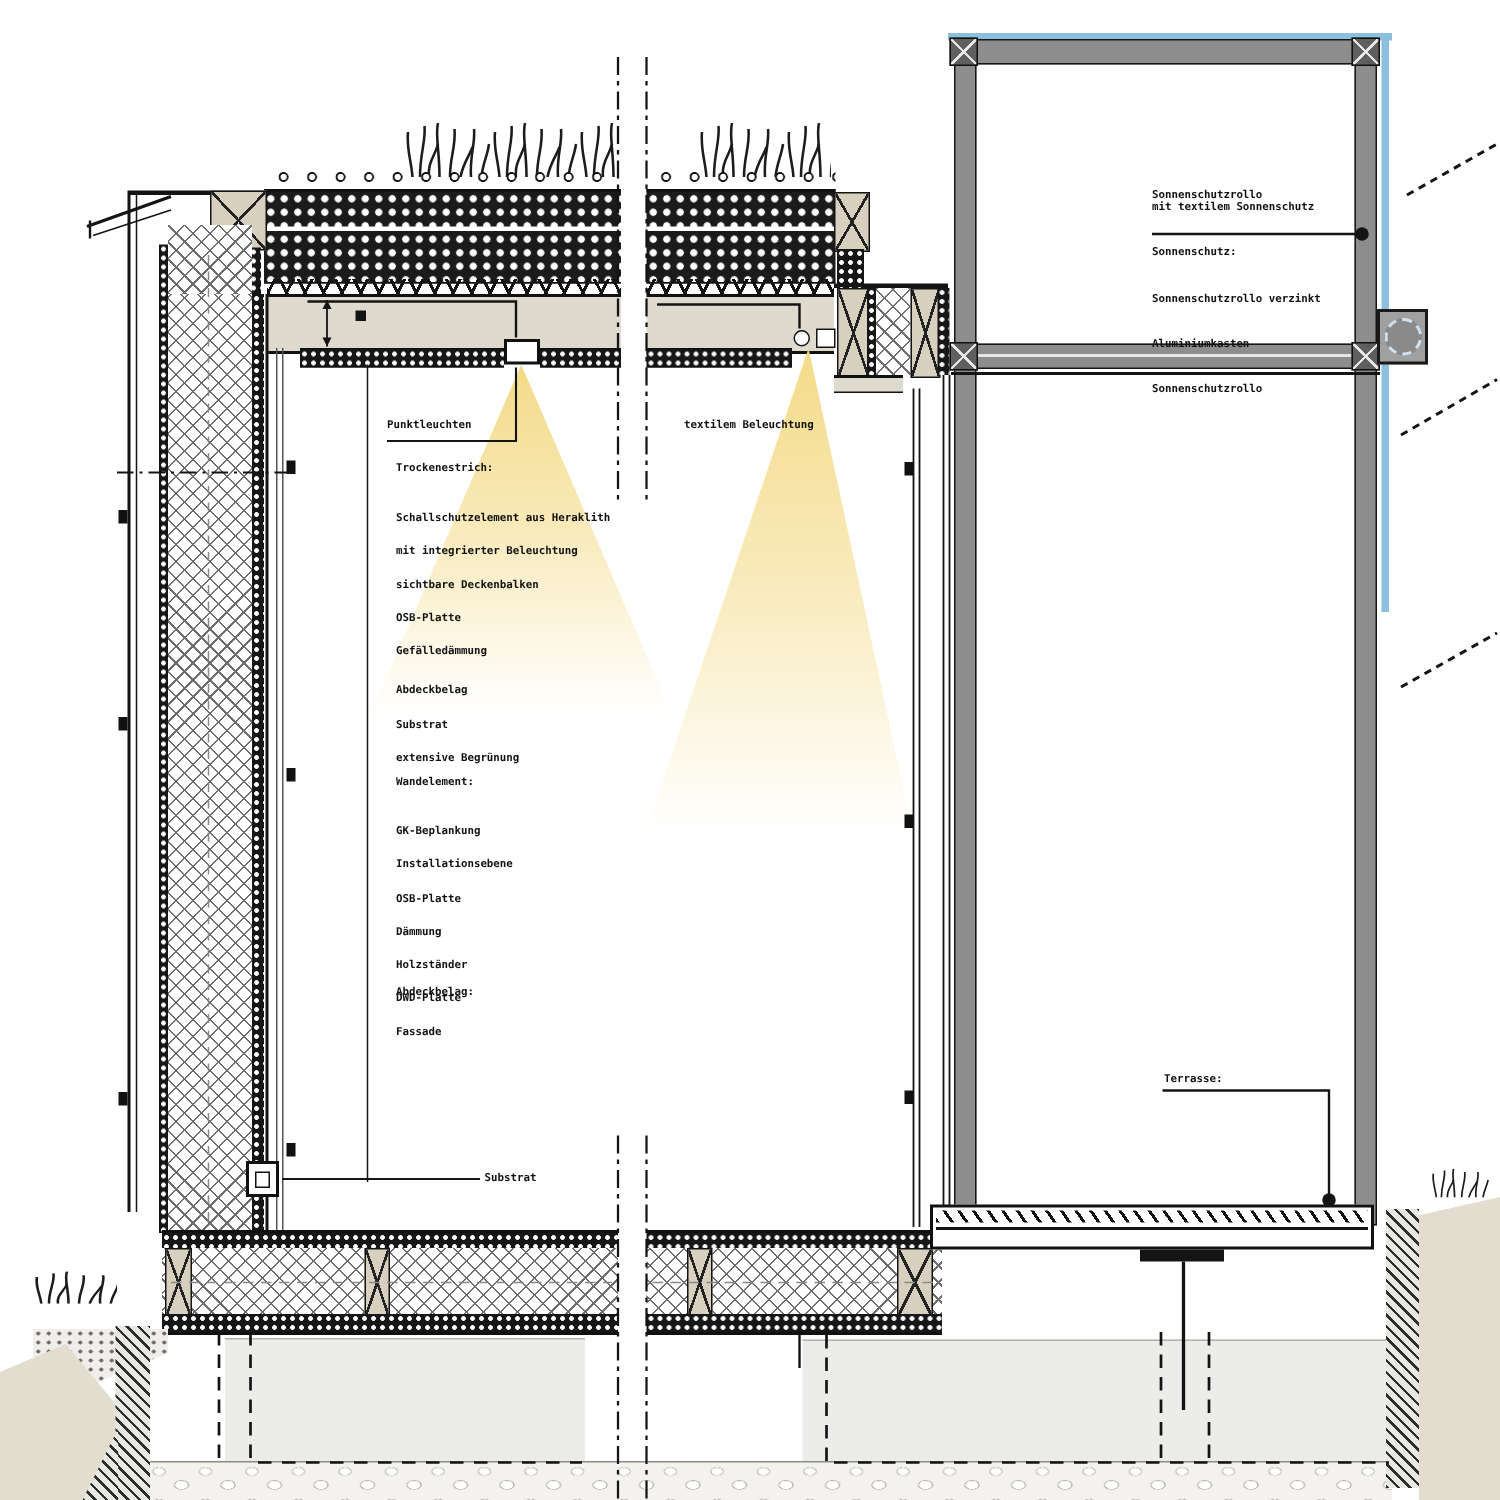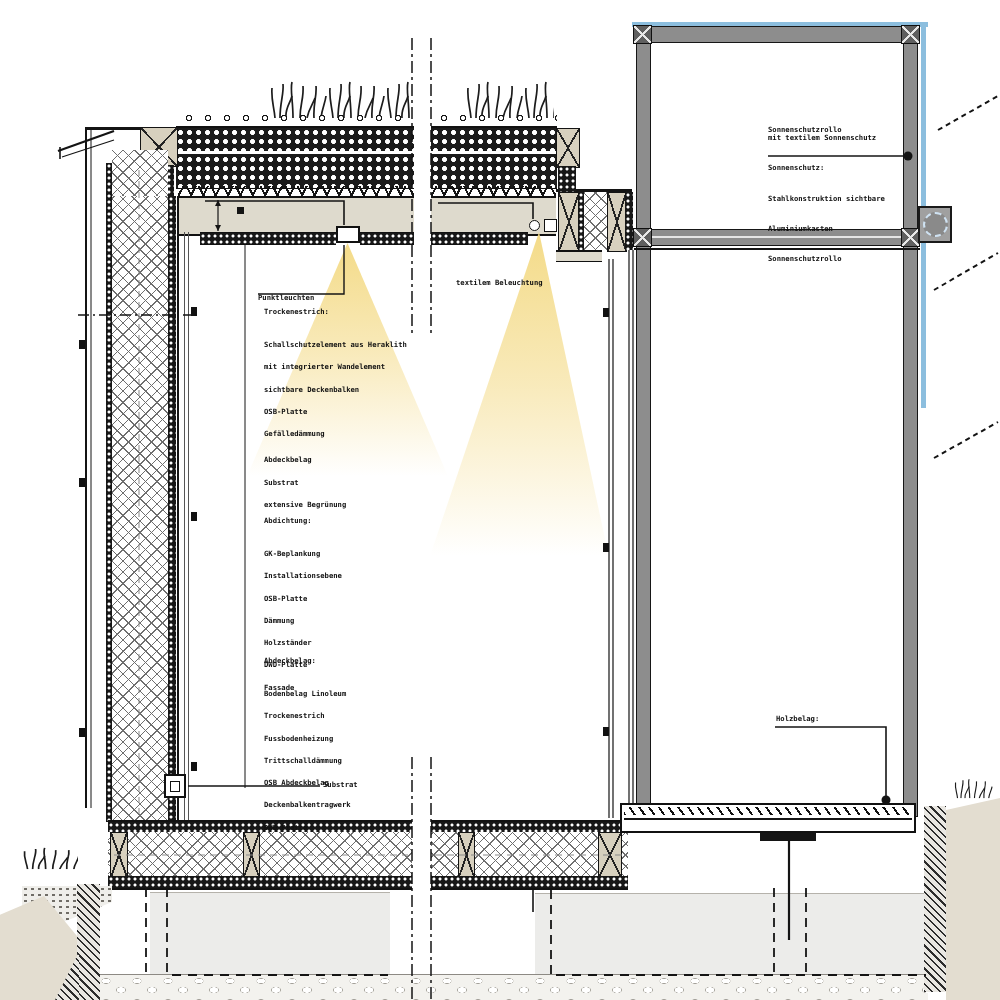--- a/index.html
+++ b/index.html
@@ -257,64 +257,55 @@
     <g fill="#141414" stroke="none">
       <circle cx="908" cy="156" r="4.5"></circle>
       <circle cx="886" cy="800" r="4.5"></circle>
       <rect x="237" y="207" width="7" height="7"></rect>
       <path d="M218,200 l-3,6 h6 z"></path>
         <path d="M218,231 l-3,-6 h6 z"></path>
     </g>
   </svg>
 
   
-  <div class="t" style="left:258px;top:294px">Punktleuchten</div>
+  <div class="t" style="left:258px;top:279px">Punktleuchten</div>
   <div class="t" style="left:456px;top:279px">textilem Beleuchtung</div>
 
   <div class="t" style="left:264px;top:308px">Trockenestrich:</div>
   <div class="t list" style="left:264px;top:326px">
     <div>Schallschutzelement aus Heraklith</div>
-    <div>mit integrierter Wandelement</div>
+    <div>mit integrierter Beleuchtung</div>
     <div>sichtbare Deckenbalken</div>
     <div>OSB-Platte</div>
     <div>Gefälledämmung</div>
     <div class="gap5">Abdeckbelag</div>
     <div>Substrat</div>
     <div>extensive Begrünung</div>
   </div>
 
-  <div class="t" style="left:264px;top:517px">Abdichtung:</div>
+  <div class="t" style="left:264px;top:517px">Wandelement:</div>
   <div class="t list" style="left:264px;top:535px">
     <div>GK-Beplankung</div>
     <div>Installationsebene</div>
     <div>OSB-Platte</div>
     <div>Dämmung</div>
     <div>Holzständer</div>
     <div>DWD-Platte</div>
     <div>Fassade</div>
   </div>
 
   <div class="t" style="left:264px;top:657px">Abdeckbelag:</div>
-  <div class="t list" style="left:264px;top:675px">
-    <div>Bodenbelag Linoleum</div>
-    <div>Trockenestrich</div>
-    <div>Fussbodenheizung</div>
-    <div>Trittschalldämmung</div>
-    <div>OSB Abdeckbelag</div>
-    <div>Deckenbalkentragwerk</div>
-    <div>DWD Platte</div>
-  </div>
 
   <div class="t" style="left:323px;top:781px">Substrat</div>
 
   <div class="t" style="left:768px;top:126px">Sonnenschutzrollo</div>
   <div class="t" style="left:768px;top:134px">mit textilem Sonnenschutz</div>
 
   <div class="t" style="left:768px;top:164px">Sonnenschutz:</div>
   <div class="t wide" style="left:768px;top:180px">
-    <div class="lineitem">Stahlkonstruktion sichtbare</div>
+    <div class="lineitem">Sonnenschutzrollo verzinkt</div>
     <div class="lineitem">Aluminiumkasten</div>
     <div class="lineitem">Sonnenschutzrollo</div>
   </div>
 
-  <div class="t" style="left:776px;top:715px">Holzbelag:</div>
+  <div class="t" style="left:776px;top:715px">Terrasse:</div>
 
 </div>
 
 </body></html>

